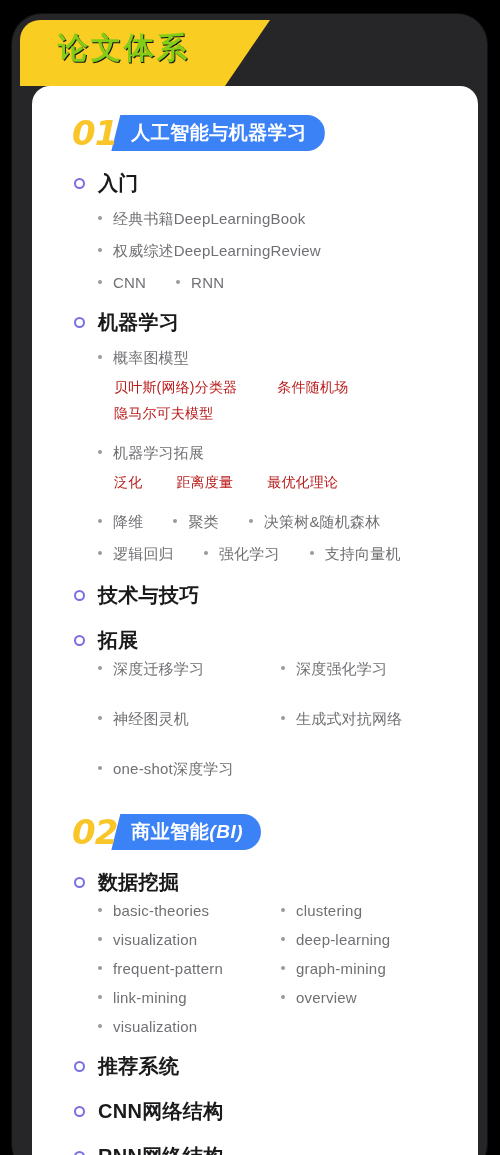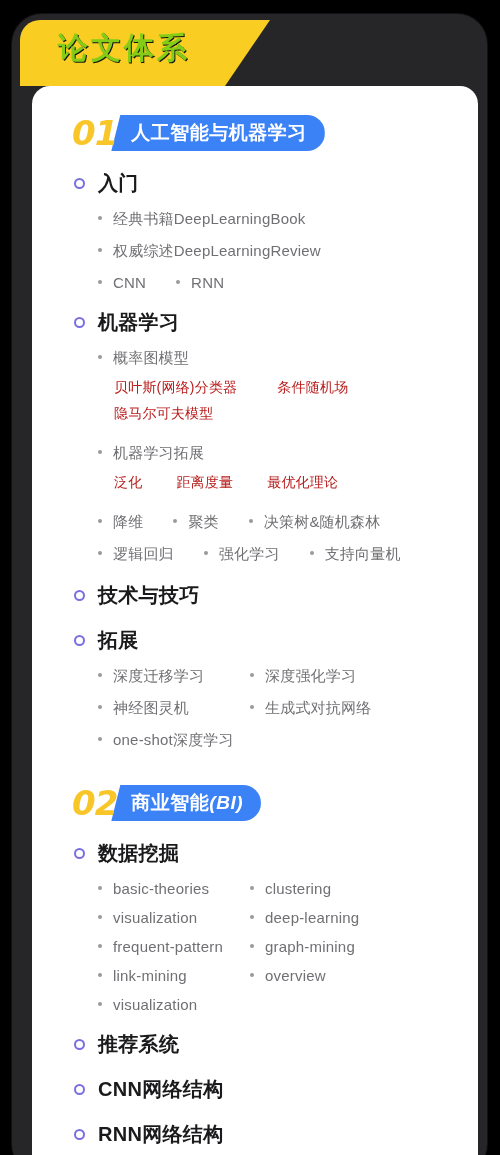--- a/index.html
+++ b/index.html
@@ -166,26 +166,27 @@
   }
   .l2-label {
     font-size: 15px;
     color: #707074;
     letter-spacing: 0.2px;
     text-align: center;
   }
 
   
   .l2grid {
-    margin: 13px 0 0 54px;
+    margin: 6px 0 0 54px;
     display: grid;
     grid-template-columns: 152px auto;
     row-gap: 13px;
     column-gap: 0;
     align-items: baseline;
+    gap: 31px;
   }
   .l2grid .l2 { margin-right: 0; }
 
   .l2grid.bi {
     grid-template-columns: 152px auto;
     row-gap: 12px;
   }
 
   
   .l3row {

